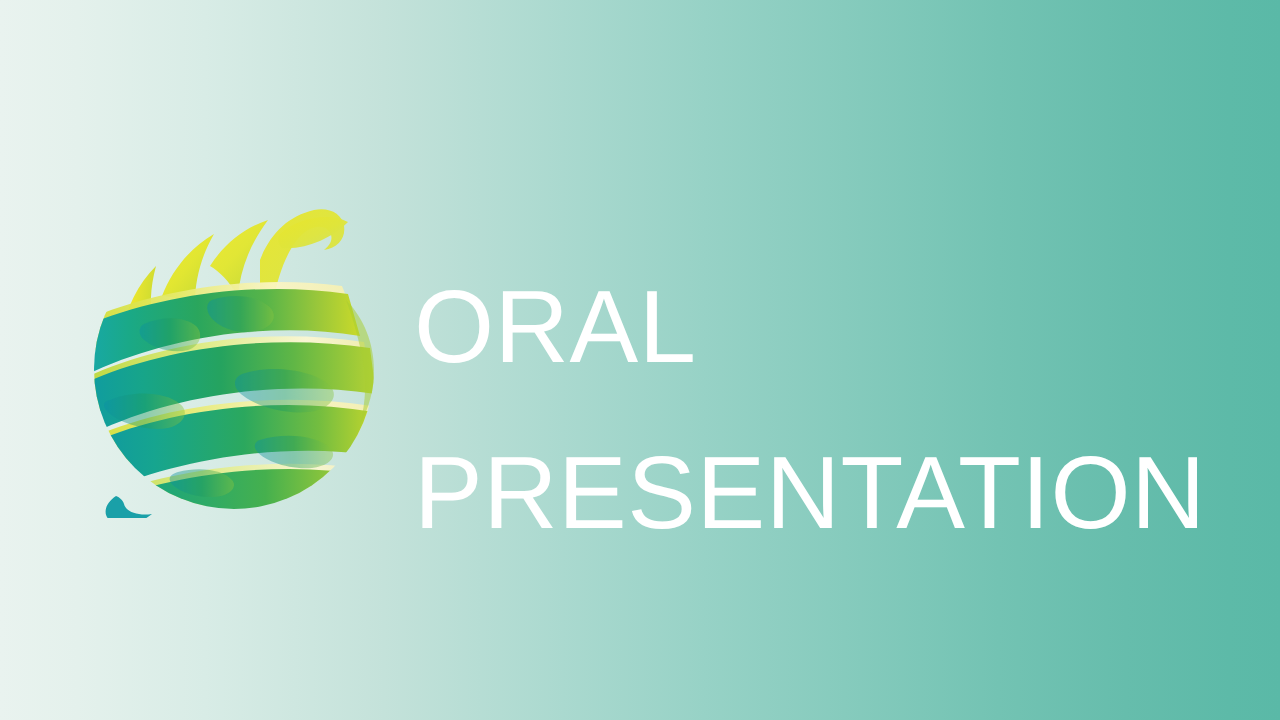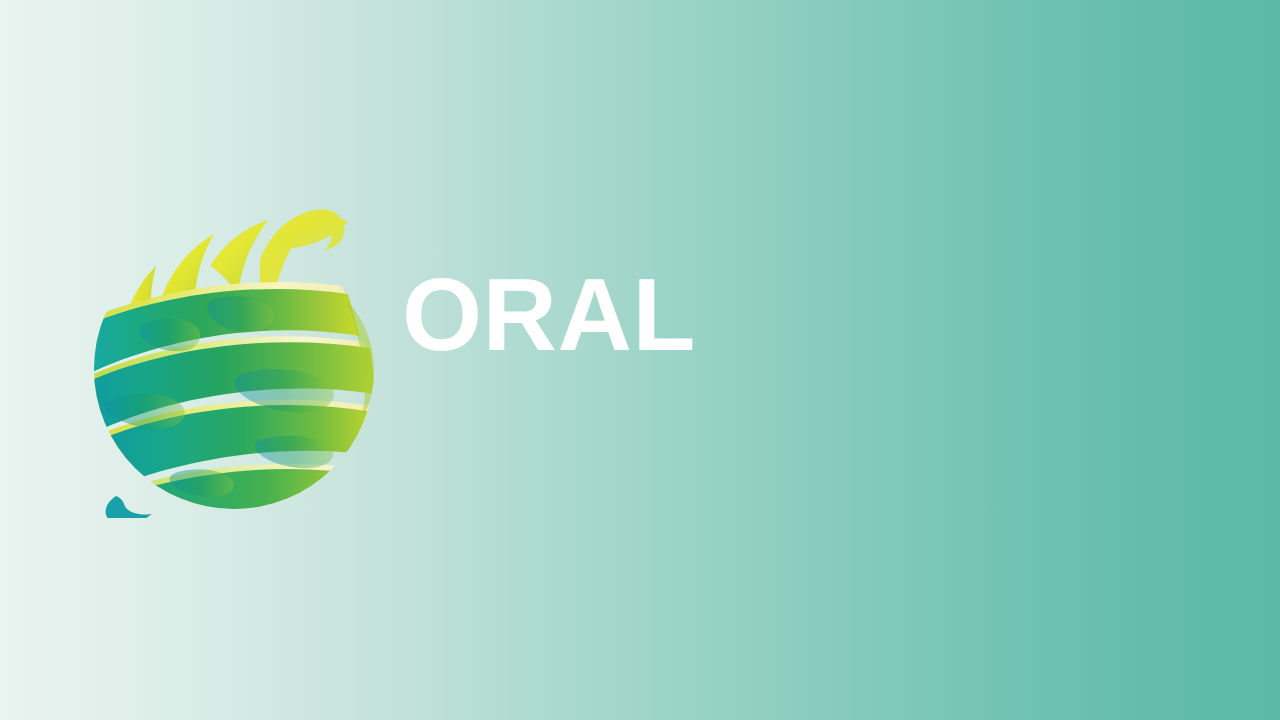--- a/index.html
+++ b/index.html
@@ -49,26 +49,26 @@
   
   #title-block {
     position: absolute;
     left: 398px;
     top: 236px;
     width: 800px;
   }
   .title-line {
     color: #ffffff;
     font-family: "Liberation Sans", sans-serif;
-    font-weight: bold;
+    font-weight: normal;
     font-size: 103px;
     line-height: 150px;
     letter-spacing: 0.5px;
     white-space: nowrap;
-    margin: 4px;
+    margin: 16px;
     text-rendering: geometricPrecision;
   }
 </style>
 </head>
 <body>
 
 <div id="slide">
 
   <div id="logo-wrap">
     <svg viewBox="0 0 284 314" xmlns="http://www.w3.org/2000/svg" aria-hidden="true">
@@ -203,15 +203,16 @@
 
       <g opacity="0.95">
         <path d="M 254 96 C 272 114 282 140 282 166 C 282 186 277 204 268 220
                  C 274 198 275 174 270 152 C 266 132 260 112 254 96 Z" fill="#a8ce33" opacity="0.55"></path>
       </g>
     </svg>
   </div>
 
   <div id="title-block">
     <div class="title-line">ORAL</div>
+    <div class="title-line">PRESENTATION</div>
   </div>
 
 </div>
 
 </body></html>

